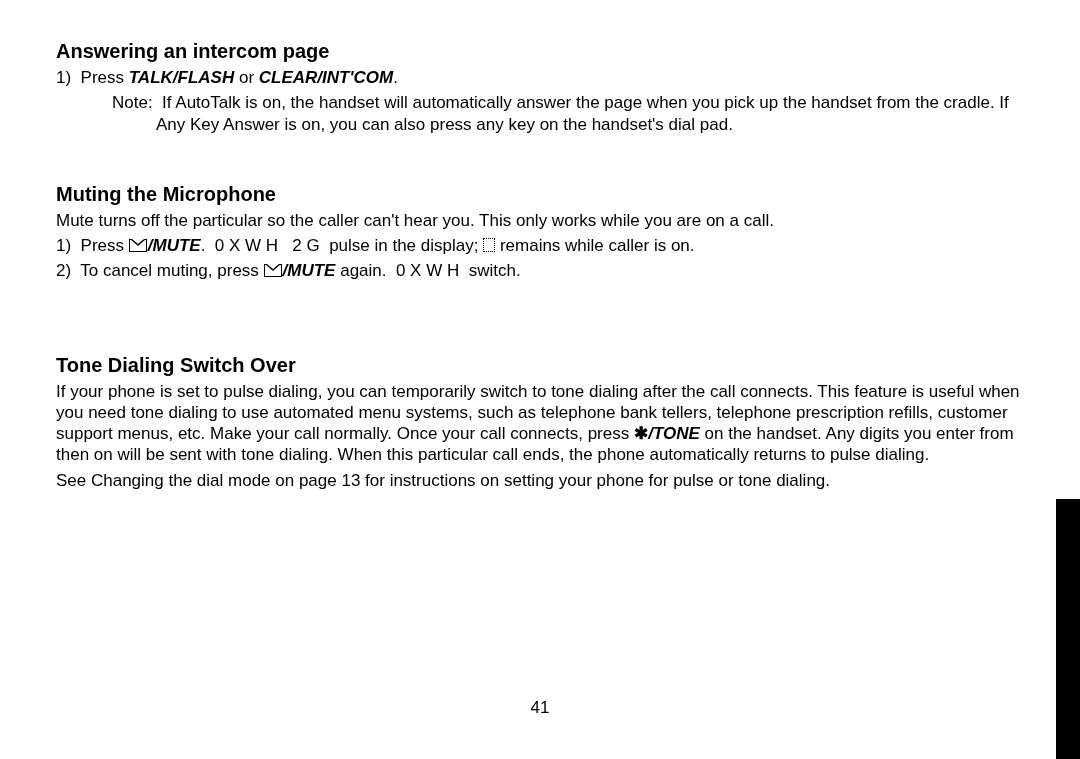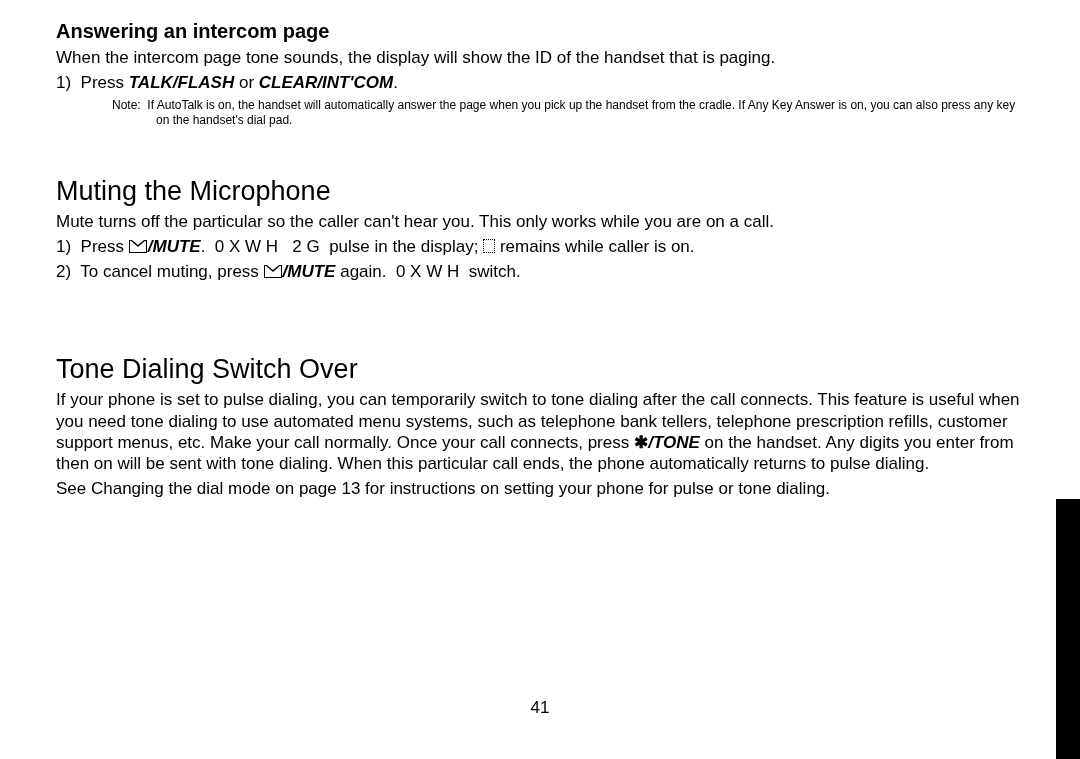--- a/index.html
+++ b/index.html
@@ -7,21 +7,21 @@
     padding: 0;
     width: 1080px;
     height: 759px;
     background: #ffffff;
     font-family: Arial, Helvetica, sans-serif;
     color: #000;
     position: relative;
     overflow: hidden;
   }
   .page {
-    padding: 20px 56px 20px 56px;
+    padding: 40px 56px 20px 56px;
     box-sizing: border-box;
     width: 100%;
     height: 100%;
     position: relative;
   }
   .sub-heading {
     font-weight: bold;
     font-size: 20px;
     margin-bottom: 4px;
   }
@@ -35,27 +35,27 @@
     line-height: 1.25;
     margin-left: 0;
     text-indent: -16px;
     padding-left: 16px;
     margin-bottom: 4px;
   }
   .note-indent {
     margin-left: 56px;
     text-indent: -44px;
     padding-left: 44px;
-    font-size: 12px;
+    font-size: 17px;
     line-height: 1.25;
     margin-bottom: 4px;
   }
   .section-heading {
-    font-weight: normal;
-    font-size: 27px;
+    font-weight: bold;
+    font-size: 20px;
     margin-top: 48px;
     margin-bottom: 4px;
   }
   .section-gap-sm { margin-top: 48px; }
   .section-gap-lg { margin-top: 72px; }
   .bold-ital { font-weight: bold; font-style: italic; }
   .envelope-icon {
     display: inline-block;
     width: 16px; height: 11px;
     border: 1.5px solid #000;
@@ -117,21 +117,20 @@
     white-space: nowrap;
     letter-spacing: 0.5px;
   }
 </style>
 </head>
 <body>
 
 <div class="page">
 
   <div class="sub-heading">Answering an intercom page</div>
-  <div class="body-text">When the intercom page tone sounds, the display will show the ID of the handset that is paging.</div>
 
   <div class="list-item">
     <span>1)&nbsp; Press </span><span class="bold-ital">TALK/FLASH</span><span> or </span><span class="bold-ital">CLEAR/INT'COM</span><span>.</span>
   </div>
 
   <div class="note-indent">
     <span>Note:&nbsp; </span><span>If AutoTalk is on, the handset will automatically answer the page when you pick up the handset from the cradle. If Any Key Answer is on, you can also press any key on the handset's dial pad.</span>
   </div>
 
 

